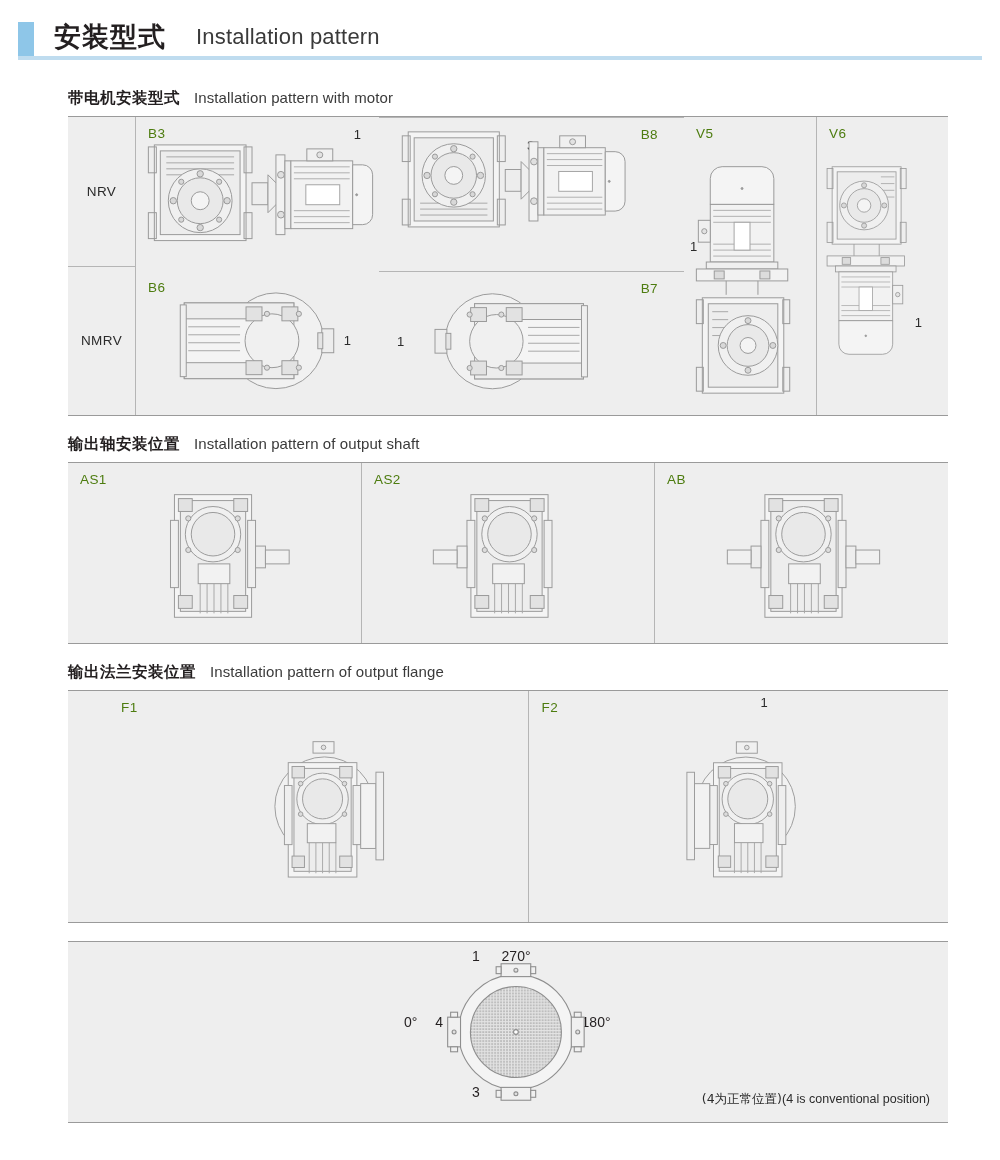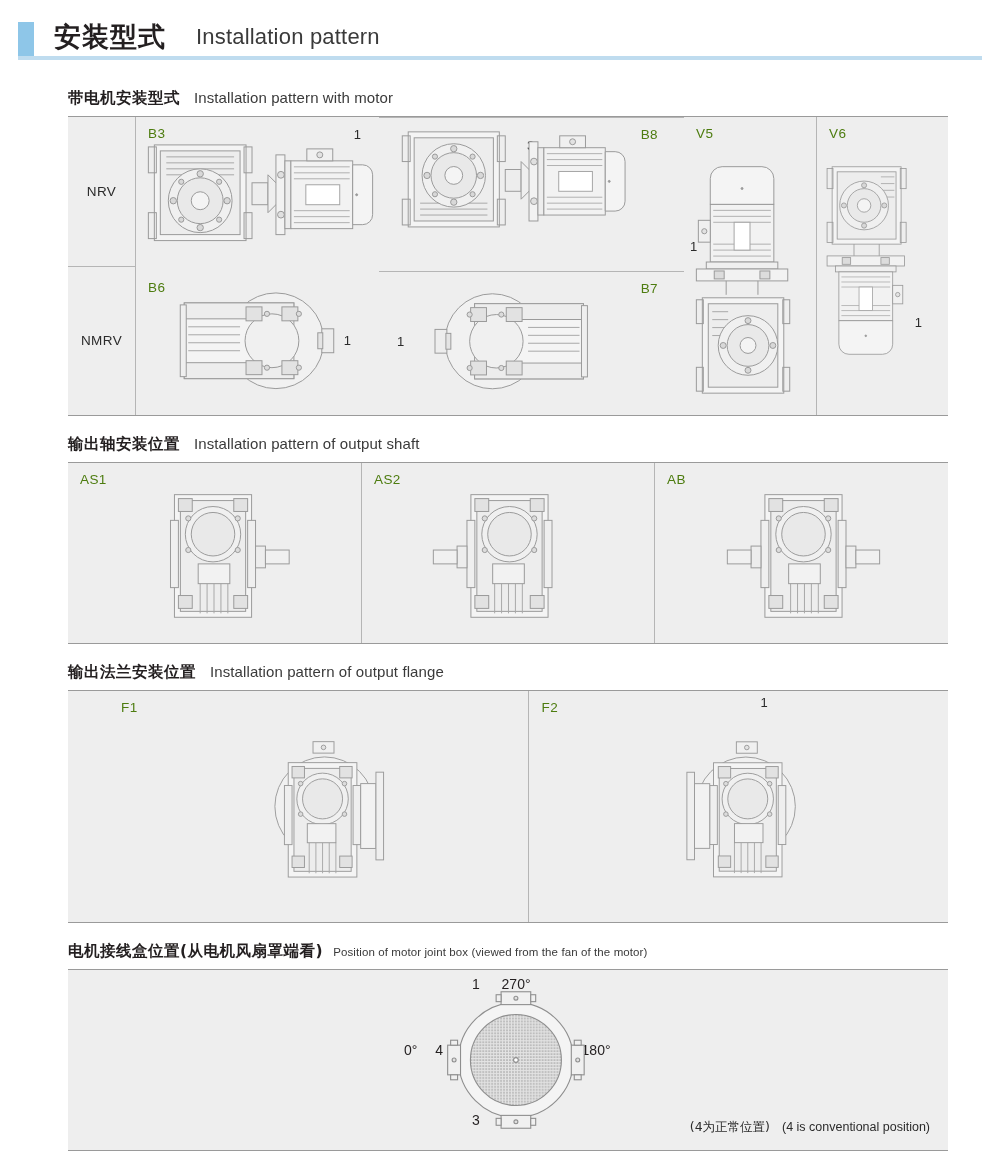--- a/index.html
+++ b/index.html
@@ -128,21 +128,21 @@
   .note-wrap {
     position: absolute;
     right: 18px;
     bottom: 14px;
     display: flex;
     align-items: baseline;
     font-size: 12.5px;
     color: #2b2b2b;
   }
   .note-cn { font-family: "DejaVu Sans", "Liberation Sans", sans-serif; }
-  .note-en { margin-left: 12px; }
+  .note-en { margin-left: 0; }
 
   .deg-lbl {
     position: absolute;
     font-size: 14px;
     color: #231f20;
     white-space: nowrap;
   }
   .spacer-18 { height: 18px; }
   .spacer-22 { height: 22px; }
 </style>
@@ -662,24 +662,20 @@
           </g>
         </svg>
       </div>
     </div>
   </div>
 </div>
 
 <div class="spacer-18"></div>
 
 <div class="section">
-  <div class="section-head">
-    <span class="sh-cn">电机接线盒位置(从电机风扇罩端看)</span>
-    <span class="sh-en small">Position of motor joint box (viewed from the fan of the motor)</span>
-  </div>
 
   <div class="tbl" style="height:182px;position:relative;">
     <div class="cell" style="width:880px;">
 
       <div class="deg-lbl" style="left:404px;top:6px;">
         <span>1</span>
         <span style="display:inline-block;width:14px;"></span>
         <span>270°</span>
       </div>
 

